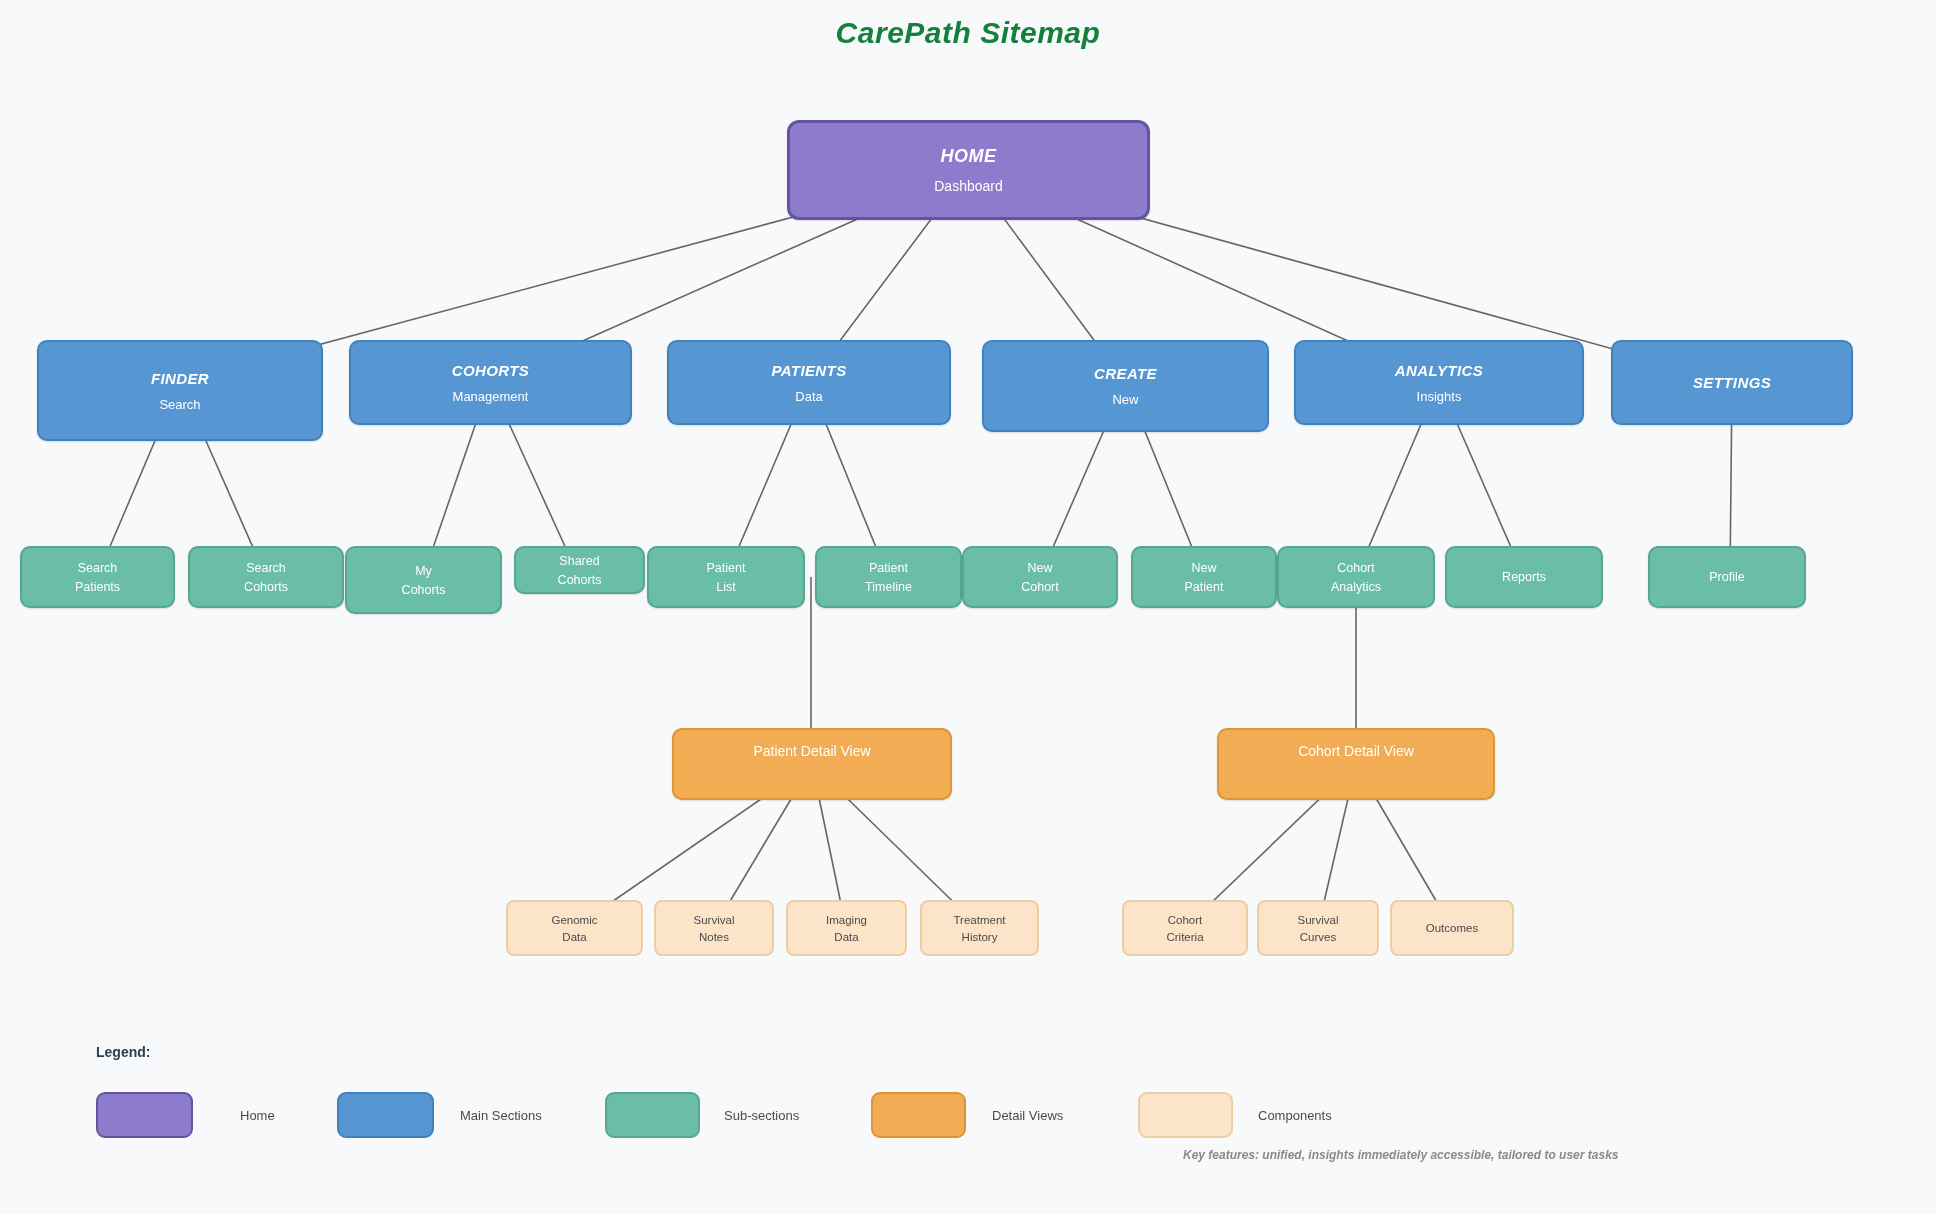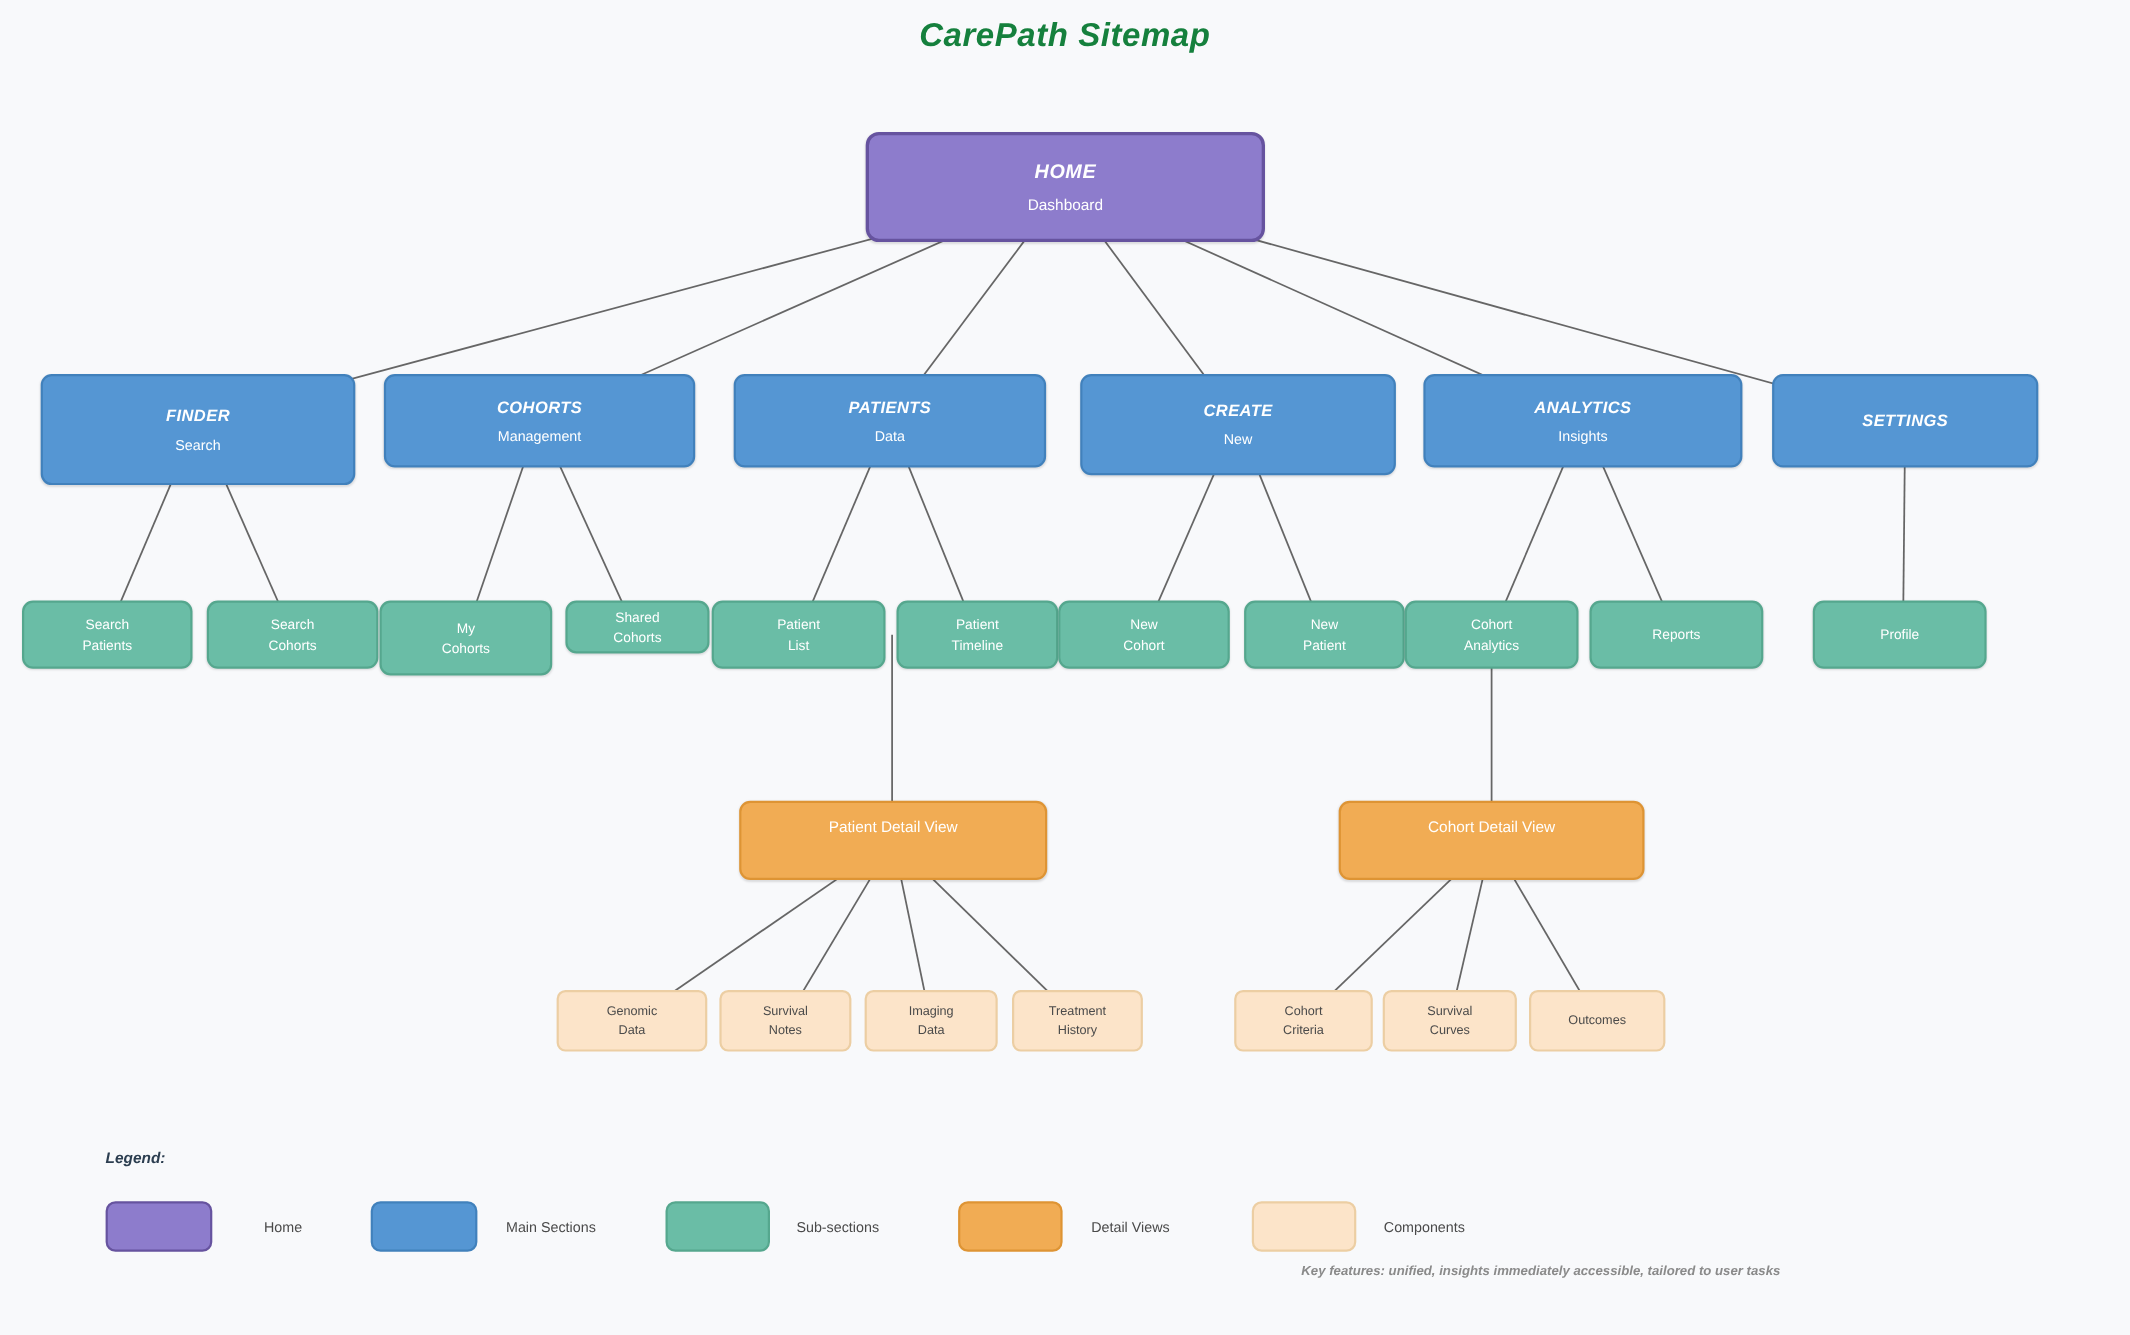--- a/index.html
+++ b/index.html
@@ -39,21 +39,21 @@
   .node.orange{
     background:#f1ac54;border:2px solid #de9434;border-radius:10px;color:#fff;
     justify-content:flex-start;padding-top:13px;font-size:14px;
   }
   .node.peach{
     background:#fce4c9;border:2px solid #eccea3;border-radius:8px;color:#4a4a4a;gap:5px;
     font-size:11.5px;box-shadow:none;
   }
   .legend-title{
     position:absolute;left:96px;top:1044px;
-    font-size:14px;font-weight:bold;font-style:italic;color:#2c3e50;z-index:2;
+    font-size:14px;font-weight:bold;color:#2c3e50;z-index:2;
   }
   .legend-swatch{
     position:absolute;top:1092px;height:46px;box-sizing:border-box;border-radius:9px;z-index:2;
   }
   .legend-label{
     position:absolute;top:1092px;height:46px;display:flex;align-items:center;
     font-size:13px;color:#4a4a4a;z-index:2;
   }
   .sw-home{background:#8d7ccc;border:2px solid #66539f;}
   .sw-main{background:#5596d3;border:2px solid #4181bc;}

